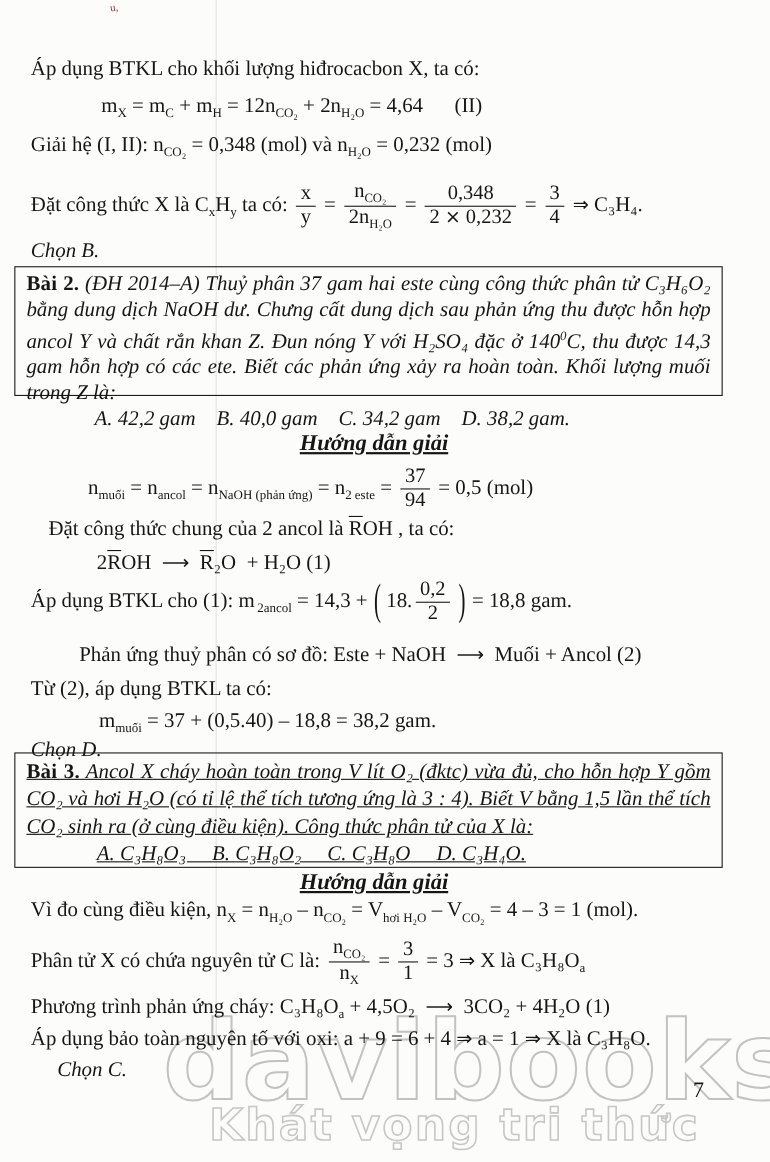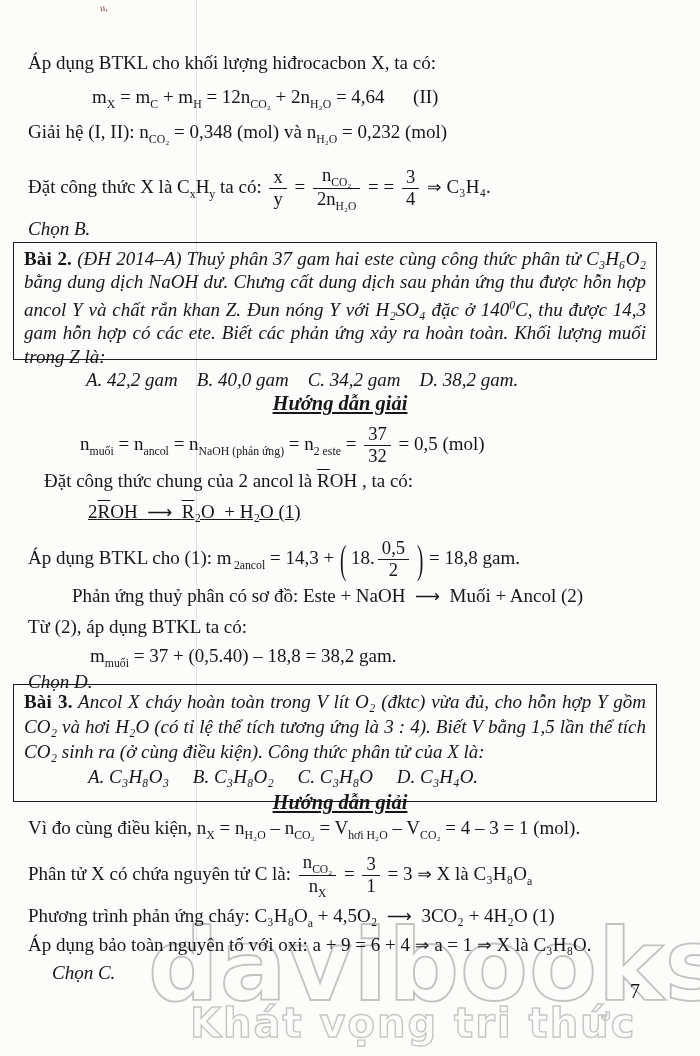--- a/index.html
+++ b/index.html
@@ -53,48 +53,51 @@
 
 <div class="line" style="left:28px;top:52px;">Áp dụng BTKL cho khối lượng hiđrocacbon X, ta có:</div>
 <div class="line math" style="left:92px;top:86px;">m<sub>X</sub> = m<sub>C</sub> + m<sub>H</sub> = 12n<sub>CO₂</sub> + 2n<sub>H₂O</sub> = 4,64 &nbsp;&nbsp;&nbsp;&nbsp;&nbsp;(II)</div>
 <div class="line math" style="left:28px;top:121px;">Giải hệ (I, II): n<sub>CO₂</sub> = 0,348 (mol) và n<sub>H₂O</sub> = 0,232 (mol)</div>
 <div class="line math" style="left:28px;top:158px;height:58px;line-height:58px;">Đặt công thức X là C<sub>x</sub>H<sub>y</sub> ta có: <span class="fr">
       <span class="nu">x</span>
       <span class="de">y</span>
     </span> = <span class="fr">
       <span class="nu">n<sub>CO₂</sub></span>
       <span class="de">2n<sub>H₂O</sub></span>
-    </span> =  = <span class="fr">
+    </span> = <span class="fr">
+      <span class="nu">0,348</span>
+      <span class="de">2 <span class="sym">×</span> 0,232</span>
+    </span> = <span class="fr">
       <span class="nu">3</span>
       <span class="de">4</span>
     </span> <span class="sym">⇒</span> C₃H₄.</div>
 <div class="line answer" style="left:28px;top:218px;">Chọn B.</div>
 
 <div class="pbox" style="top:242px;height:118px;line-height:23.3px;">
   <p><b>Bài 2.</b> <span>(ĐH 2014–A) Thuỷ phân 37 gam hai este cùng công thức phân tử C₃H₆O₂ bằng dung dịch NaOH dư. Chưng cất dung dịch sau phản ứng thu được hỗn hợp ancol Y và chất rắn khan Z. Đun nóng Y với H₂SO₄ đặc ở 140<sup>0</sup>C, thu được 14,3 gam hỗn hợp có các ete. Biết các phản ứng xảy ra hoàn toàn. Khối lượng muối trong Z là:</span></p>
   <div class="opts" style="padding-left:62px;">A. 42,2 gam&nbsp;&nbsp;&nbsp;&nbsp;B. 40,0 gam&nbsp;&nbsp;&nbsp;&nbsp;C. 34,2 gam&nbsp;&nbsp;&nbsp;&nbsp;D. 38,2 gam.</div>
 </div>
 
 <div class="hd" style="top:392px;">Hướng dẫn giải</div>
 <div class="line math" style="left:80px;top:419px;height:50px;line-height:50px;">n<sub>muối</sub> = n<sub>ancol</sub> = n<sub>NaOH (phản ứng)</sub> = n<sub>2 este</sub> = <span class="fr">
       <span class="nu">37</span>
-      <span class="de">32</span>
+      <span class="de">94</span>
     </span> = 0,5 (mol)</div>
 <div class="line math" style="left:28px;top:470px;margin-left:16px;">Đặt công thức chung của 2 ancol là <span class="ov">R</span>OH , ta có:</div>
-<div class="line math" style="left:88px;top:501px;text-decoration:underline;">2<span class="ov">R</span>OH &nbsp;<span class="sym">⟶</span>&nbsp; <span class="ov">R</span>₂O&nbsp; + H₂O (1)</div>
-<div class="line math" style="left:28px;top:532px;height:52px;line-height:52px;">Áp dụng BTKL cho (1): m<sub> 2ancol</sub> = 14,3 + <span class="bp">(</span> 18.<span class="fr">
-      <span class="nu">0,5</span>
+<div class="line math" style="left:88px;top:501px;">2<span class="ov">R</span>OH &nbsp;<span class="sym">⟶</span>&nbsp; <span class="ov">R</span>₂O&nbsp; + H₂O (1)</div>
+<div class="line math" style="left:28px;top:521px;height:52px;line-height:52px;">Áp dụng BTKL cho (1): m<sub> 2ancol</sub> = 14,3 + <span class="bp">(</span> 18.<span class="fr">
+      <span class="nu">0,2</span>
       <span class="de">2</span>
     </span> <span class="bp">)</span> = 18,8 gam.</div>
 <div class="line math" style="left:28px;top:585px;margin-left:44px;">Phản ứng thuỷ phân có sơ đồ: Este + NaOH &nbsp;<span class="sym">⟶</span>&nbsp; Muối + Ancol (2)</div>
 <div class="line" style="left:28px;top:616px;">Từ (2), áp dụng BTKL ta có:</div>
 <div class="line math" style="left:90px;top:645px;">m<sub>muối</sub> = 37 + (0,5.40) – 18,8 = 38,2 gam.</div>
 <div class="line answer" style="left:28px;top:671px;">Chọn D.</div>
 
-<div class="pbox" style="top:684px;height:118px;line-height:25px;">
+<div class="pbox" style="top:684px;height:105px;line-height:25px;text-decoration:underline;">
   <p><b>Bài 3.</b> <span>Ancol X cháy hoàn toàn trong V lít O₂ (đktc) vừa đủ, cho hỗn hợp Y gồm CO₂ và hơi H₂O (có tỉ lệ thể tích tương ứng là 3 : 4). Biết V bằng 1,5 lần thể tích CO₂ sinh ra (ở cùng điều kiện). Công thức phân tử của X là:</span></p>
   <div class="opts" style="padding-left:64px;">A. C₃H₈O₃&nbsp;&nbsp;&nbsp;&nbsp;&nbsp;B. C₃H₈O₂&nbsp;&nbsp;&nbsp;&nbsp;&nbsp;C. C₃H₈O&nbsp;&nbsp;&nbsp;&nbsp;&nbsp;D. C₃H₄O.</div>
 </div>
 
 <div class="hd" style="top:791px;">Hướng dẫn giải</div>
 <div class="line math" style="left:28px;top:817px;">Vì đo cùng điều kiện, n<sub>X</sub> = n<sub>H₂O</sub> – n<sub>CO₂</sub> = V<sub>hơi H₂O</sub> – V<sub>CO₂</sub> = 4 – 3 = 1 (mol).</div>
 <div class="line math" style="left:28px;top:846px;height:56px;line-height:56px;">Phân tử X có chứa nguyên tử C là: <span class="fr">
       <span class="nu">n<sub>CO₂</sub></span>
       <span class="de">n<sub>X</sub></span>
     </span> = <span class="fr">

